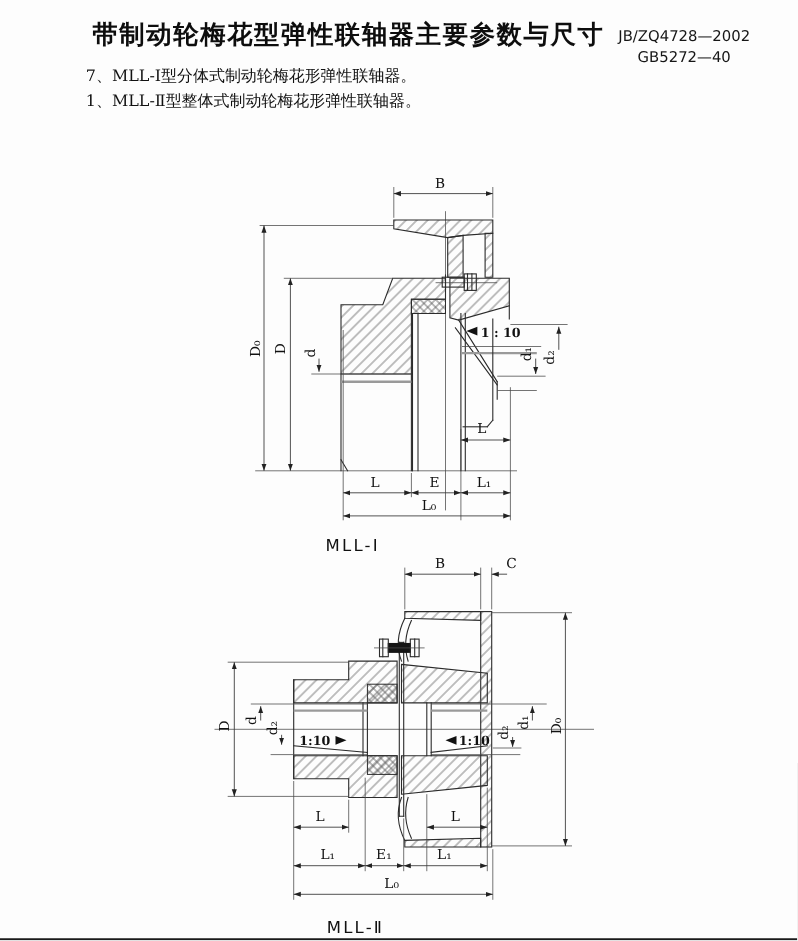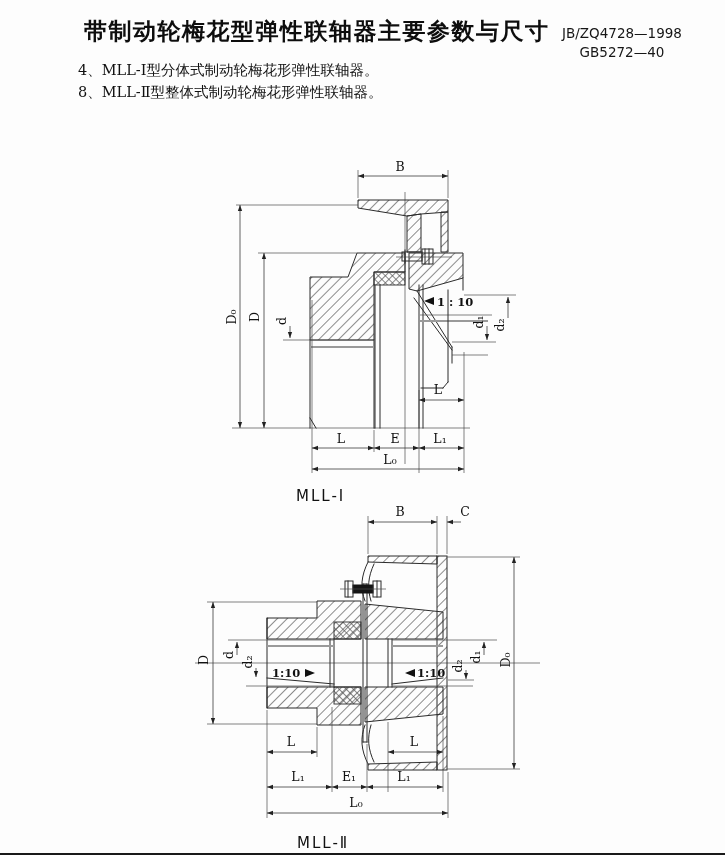--- a/index.html
+++ b/index.html
@@ -25,27 +25,27 @@
   .rule{stroke:#1a1a1a;stroke-width:2;}
 </style>
 </head>
 <body>
 
 <div class="page">
 
   <div class="title">带制动轮梅花型弹性联轴器主要参数与尺寸</div>
 
   <div class="standards">
-    <div>JB/ZQ4728—1998</div>
+    <div>JB/ZQ4728—2002</div>
     <div>GB5272—40</div>
   </div>
 
   <div class="notes">
-    <div>4、MLL-Ⅰ型分体式制动轮梅花形弹性联轴器。</div>
-    <div>8、MLL-Ⅱ型整体式制动轮梅花形弹性联轴器。</div>
+    <div>7、MLL-Ⅰ型分体式制动轮梅花形弹性联轴器。</div>
+    <div>1、MLL-Ⅱ型整体式制动轮梅花形弹性联轴器。</div>
   </div>
 
   <svg width="725" height="855" viewBox="0 0 725 855">
     <defs>
       <pattern id="h1" patternUnits="userSpaceOnUse" width="7" height="7" patternTransform="rotate(-45)">
         <line x1="0" y1="3.5" x2="7" y2="3.5" stroke="#666" stroke-width="0.75"></line>
       </pattern>
       <pattern id="h2" patternUnits="userSpaceOnUse" width="5" height="5" patternTransform="rotate(-45)">
         <line x1="0" y1="2.5" x2="5" y2="2.5" stroke="#555" stroke-width="0.7"></line>
         <line x1="2.5" y1="0" x2="2.5" y2="5" stroke="#555" stroke-width="0.7"></line>

